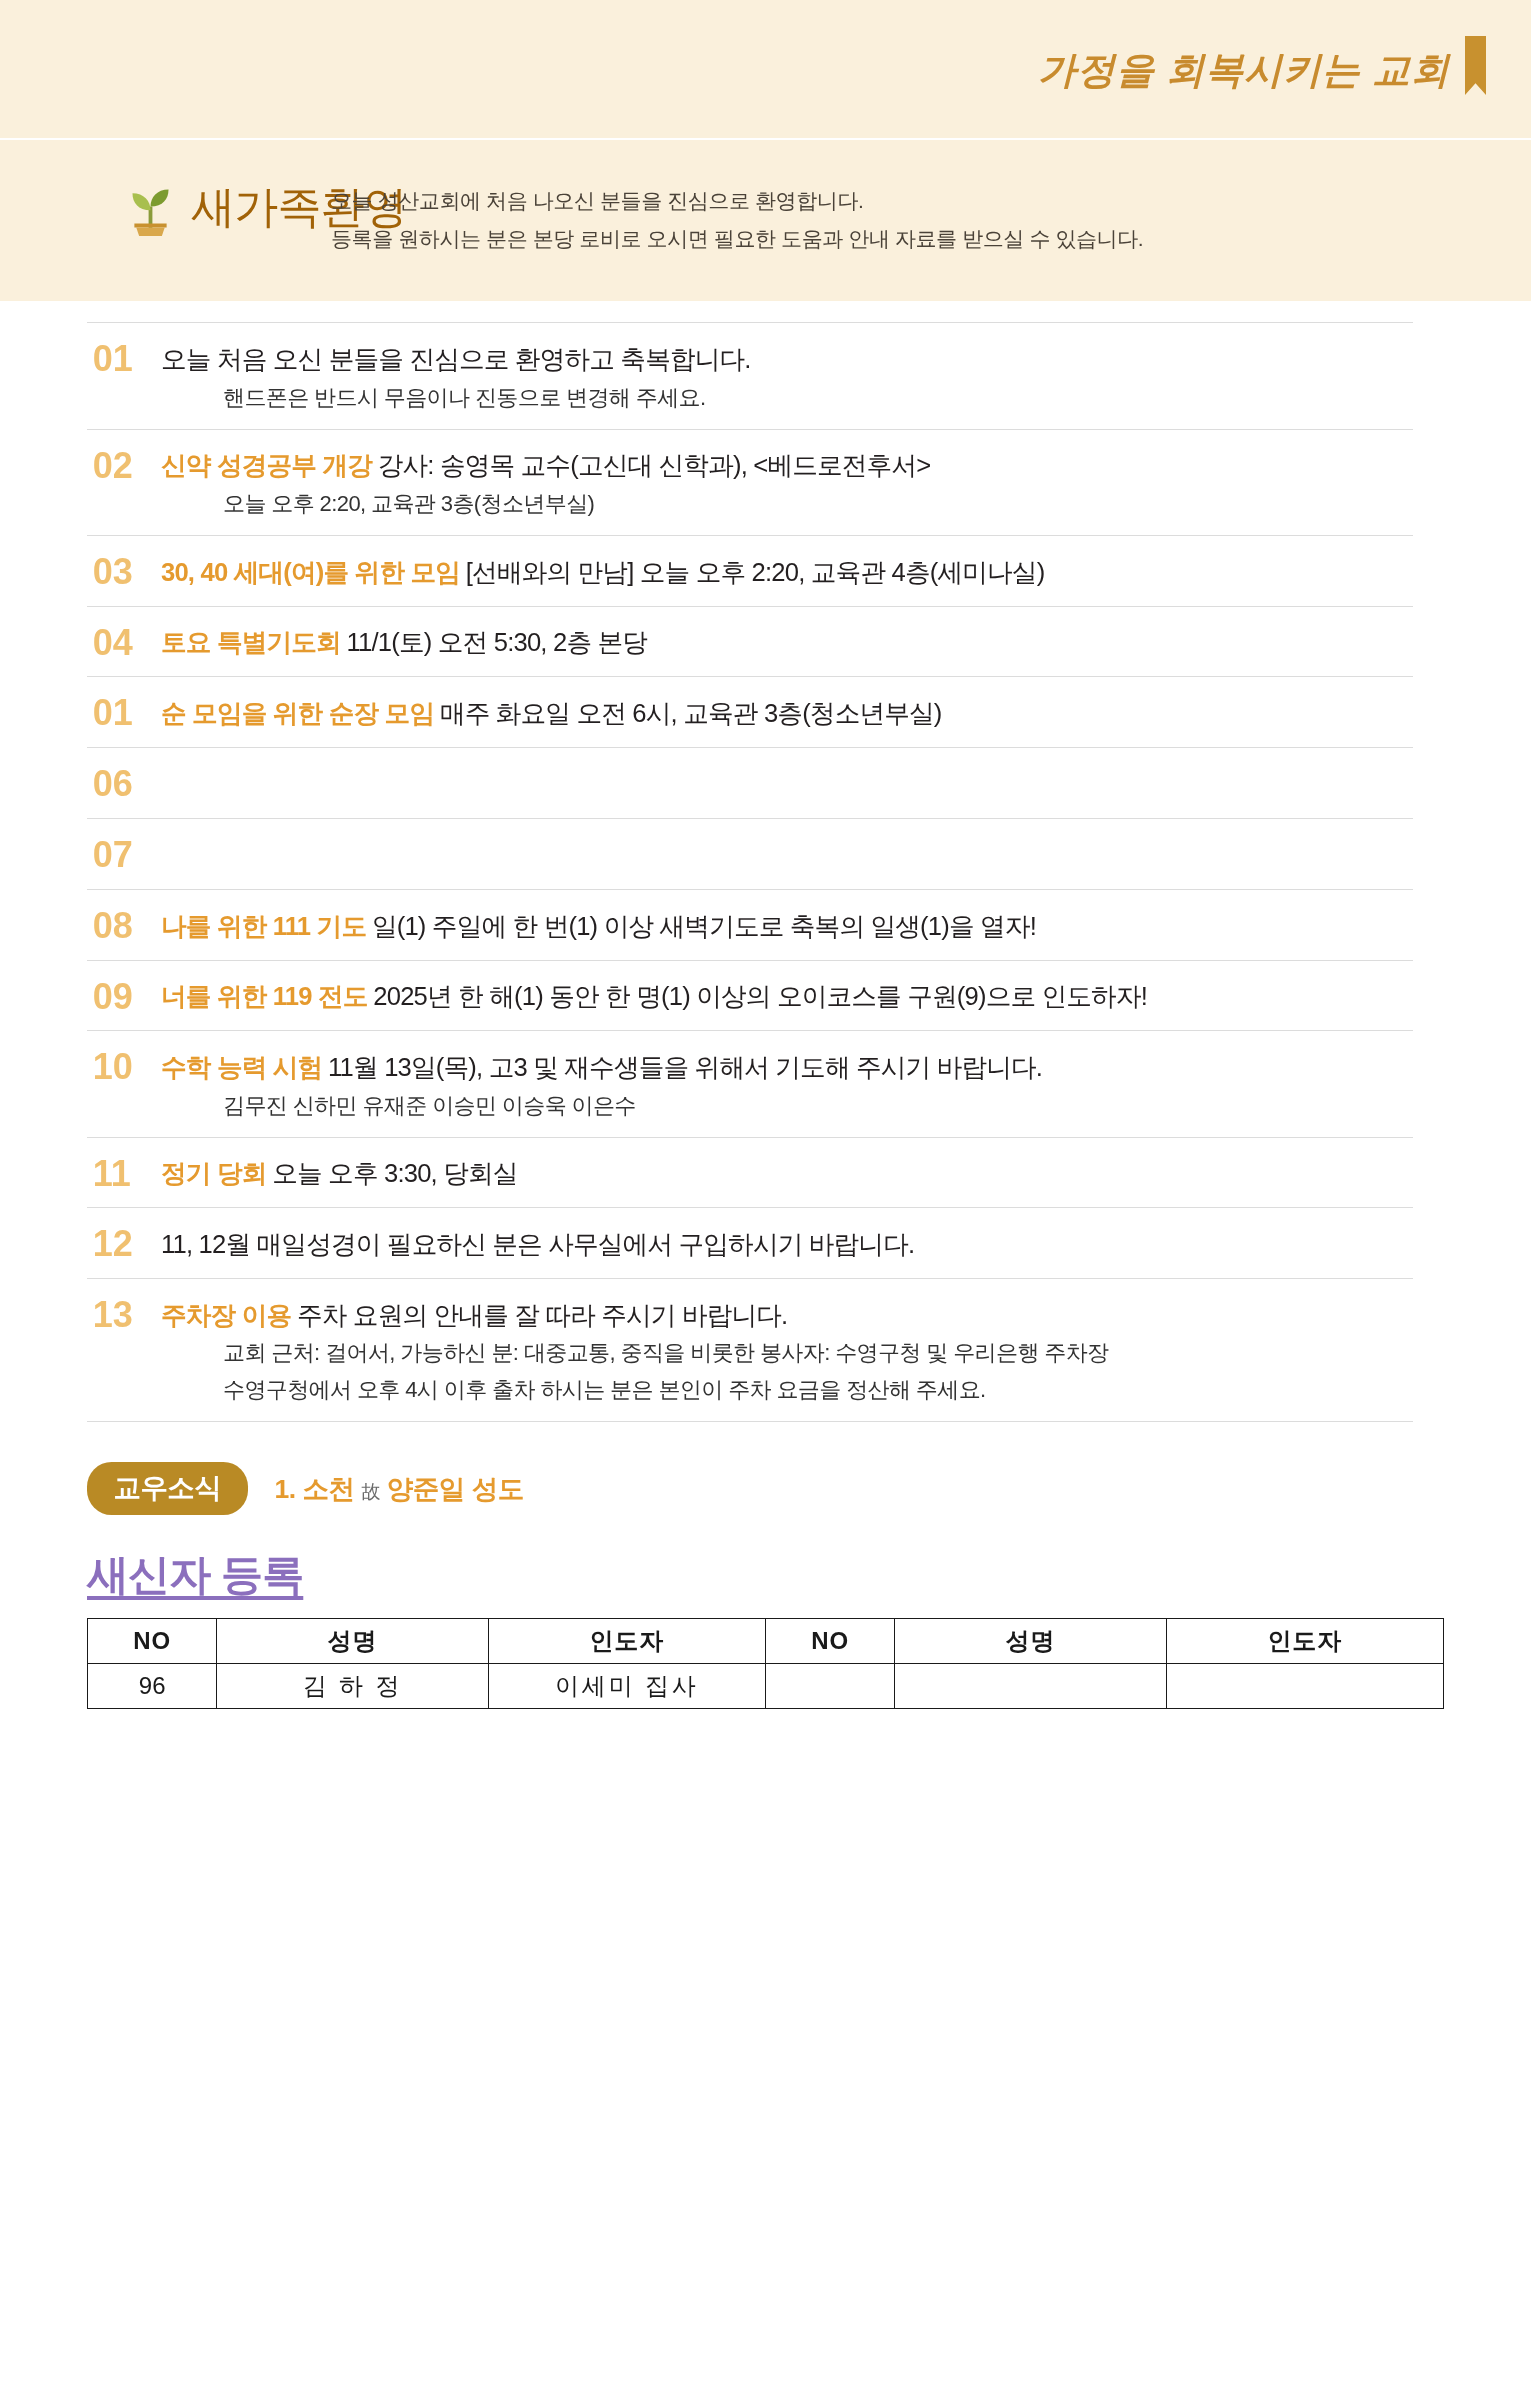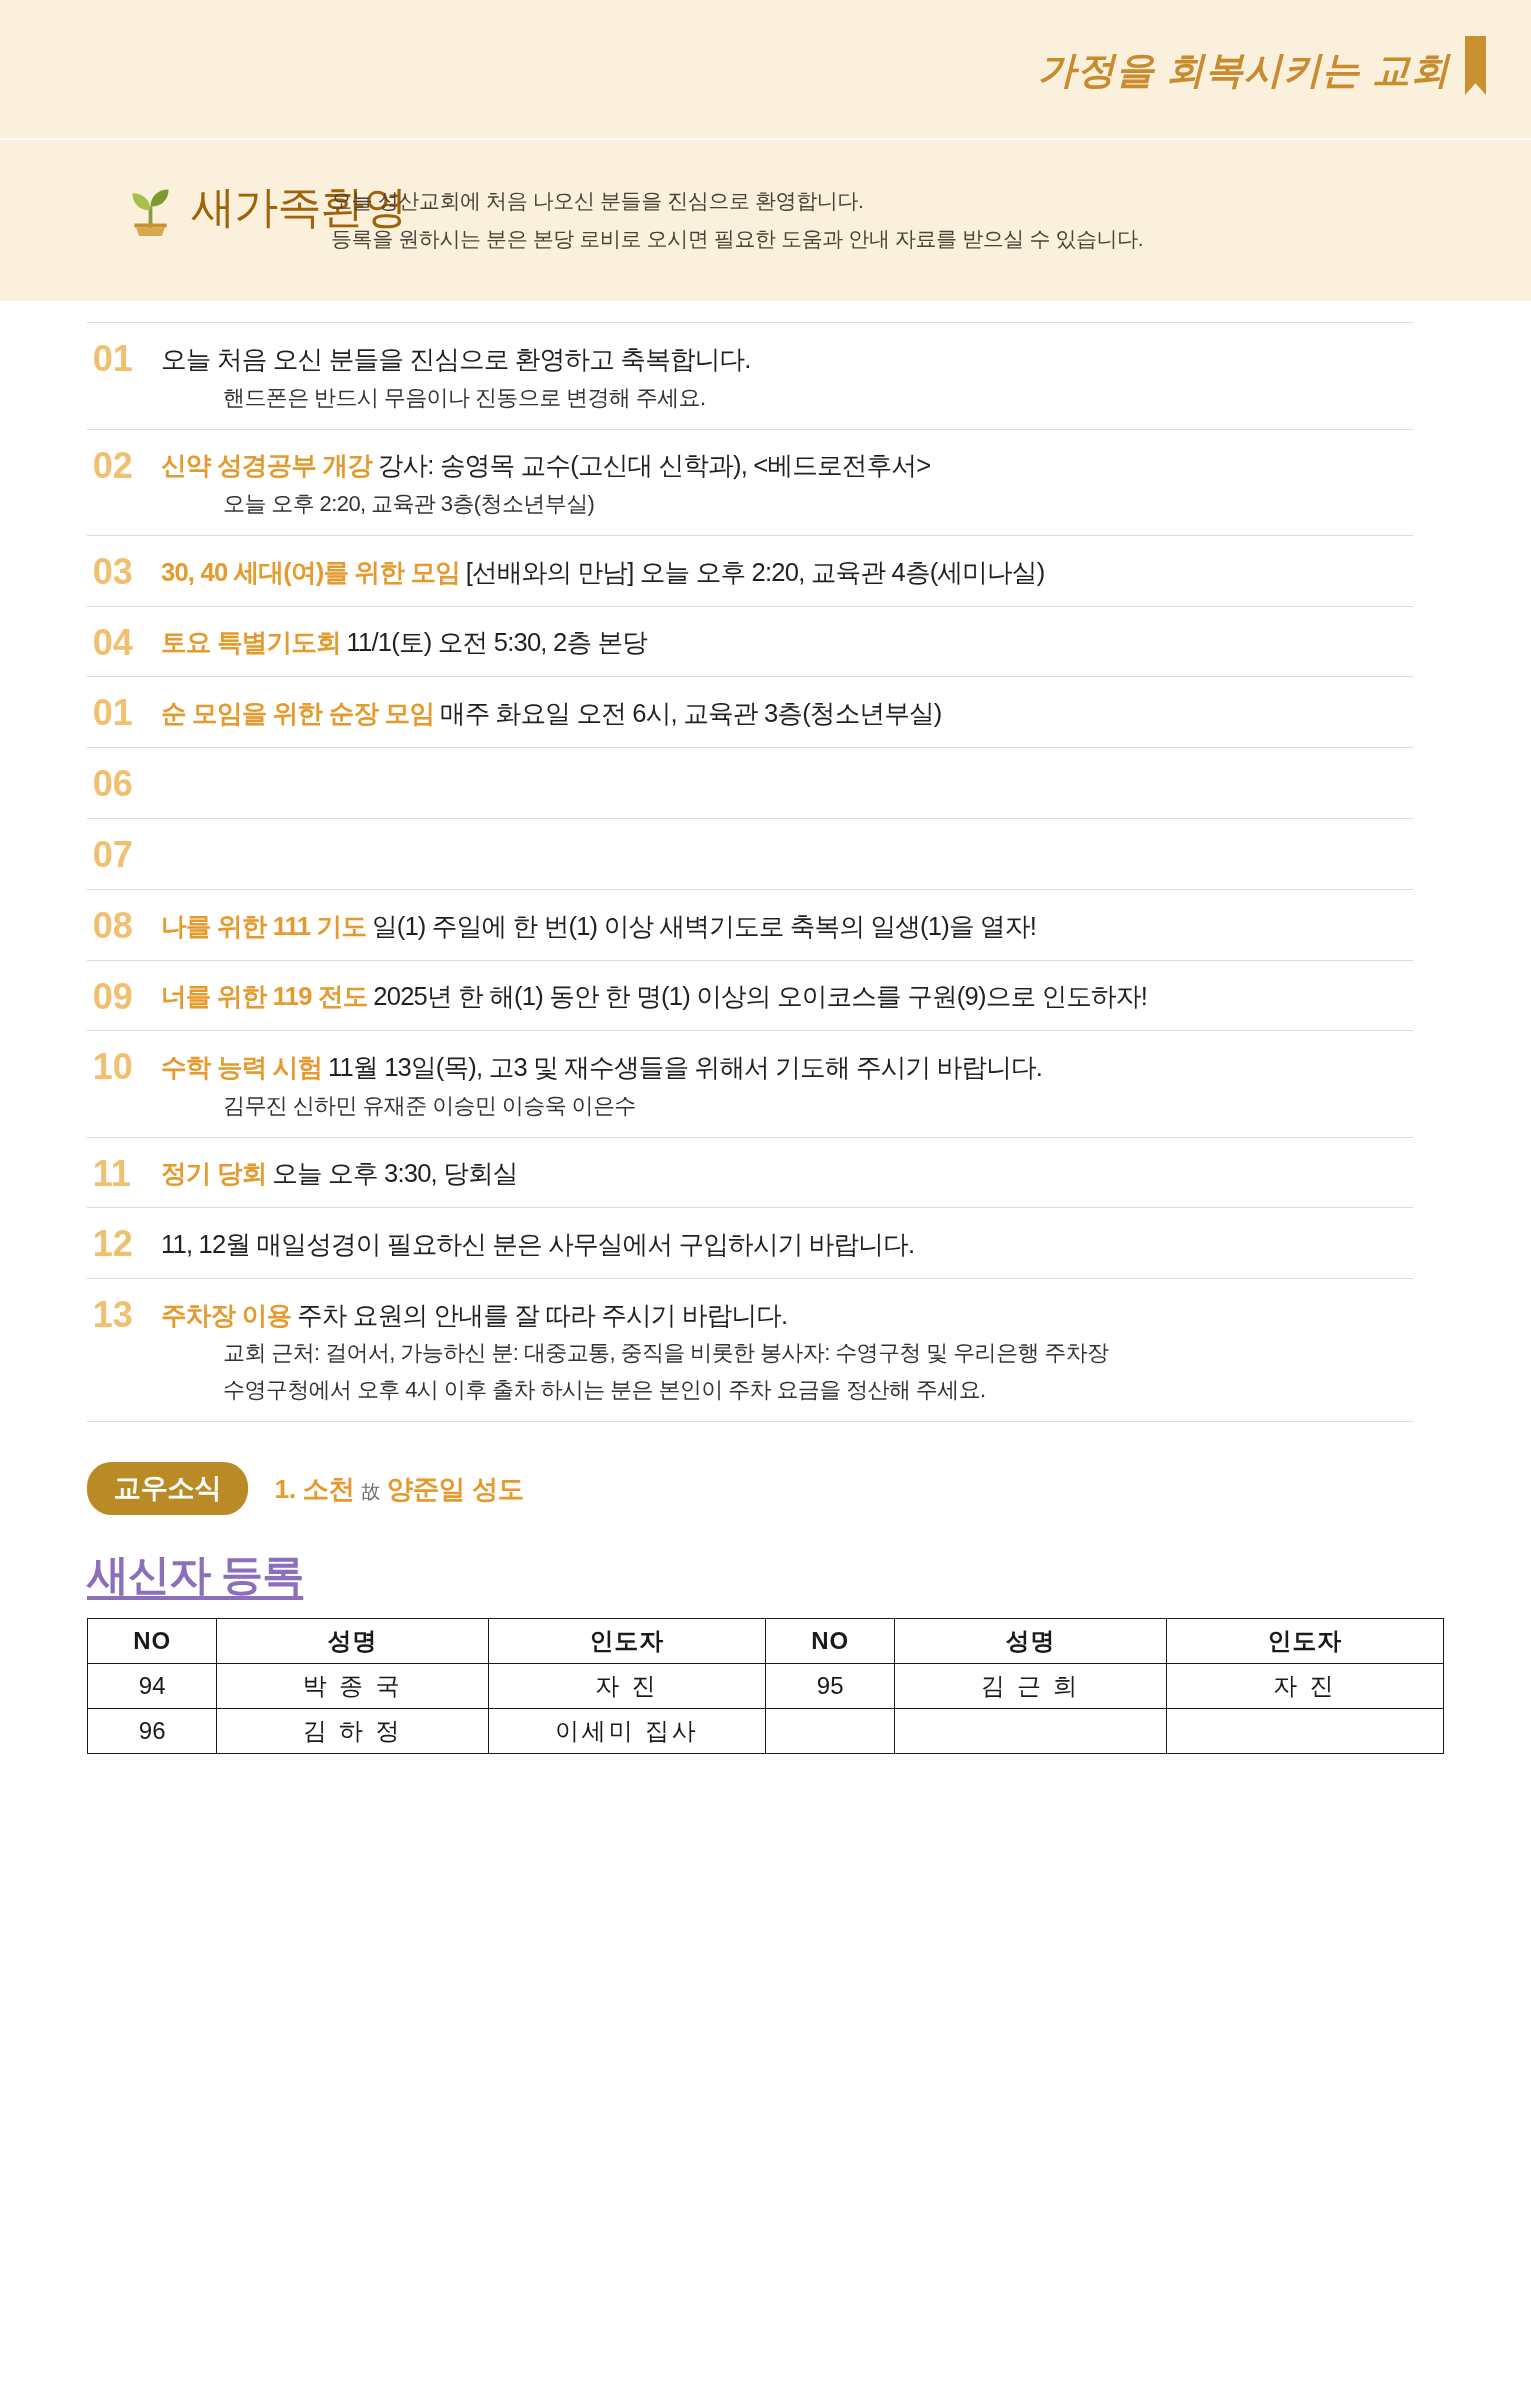--- a/index.html
+++ b/index.html
@@ -351,28 +351,20 @@
         <th>NO</th>
         <th>성명</th>
         <th>인도자</th>
         <th>NO</th>
         <th>성명</th>
         <th>인도자</th>
       </tr>
     </thead>
     <tbody>
       <tr>
-        <td class="num">94</td>
-        <td>박 종 국</td>
-        <td>자 진</td>
-        <td class="num">95</td>
-        <td>김 근 희</td>
-        <td>자 진</td>
-      </tr>
-      <tr>
         <td class="num">96</td>
         <td>김 하 정</td>
         <td>이세미 집사</td>
         <td class="num"></td>
         <td></td>
         <td></td>
       </tr>
     </tbody>
   </table>
 </div>

